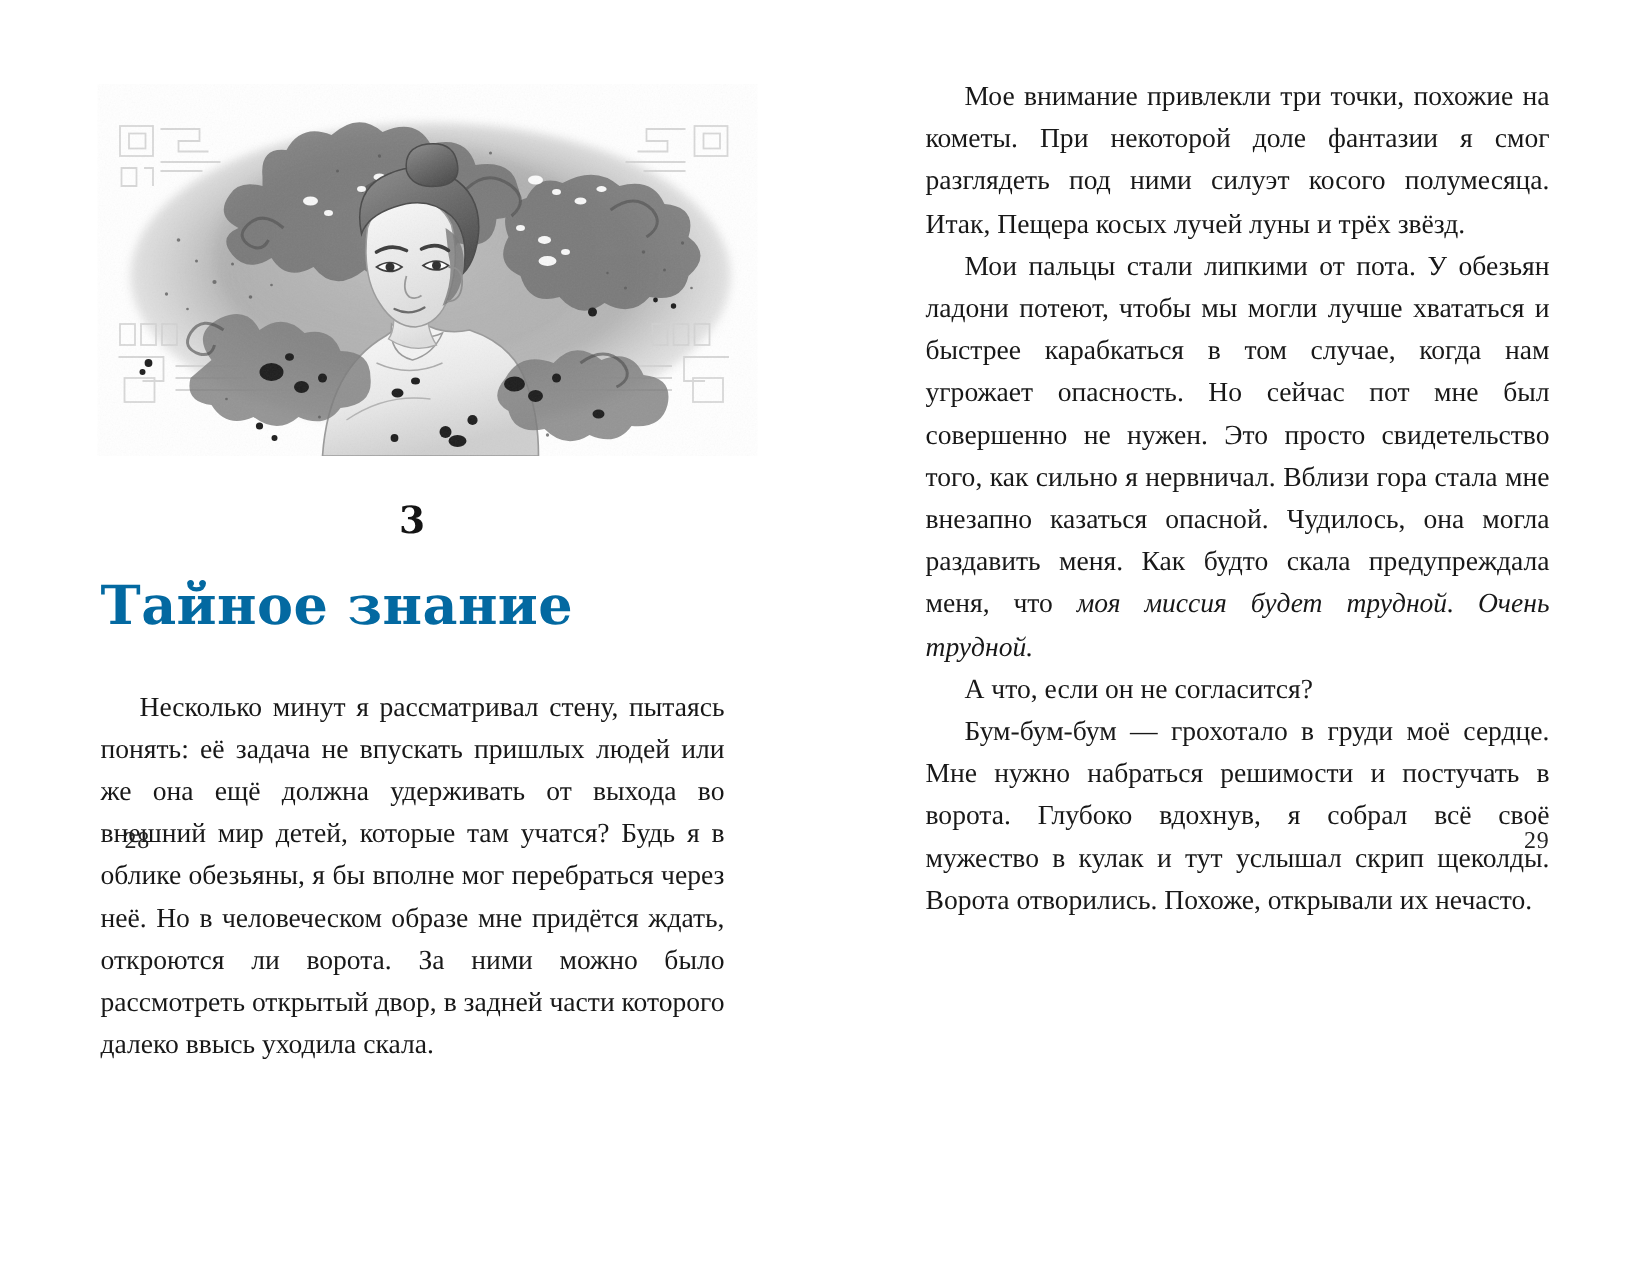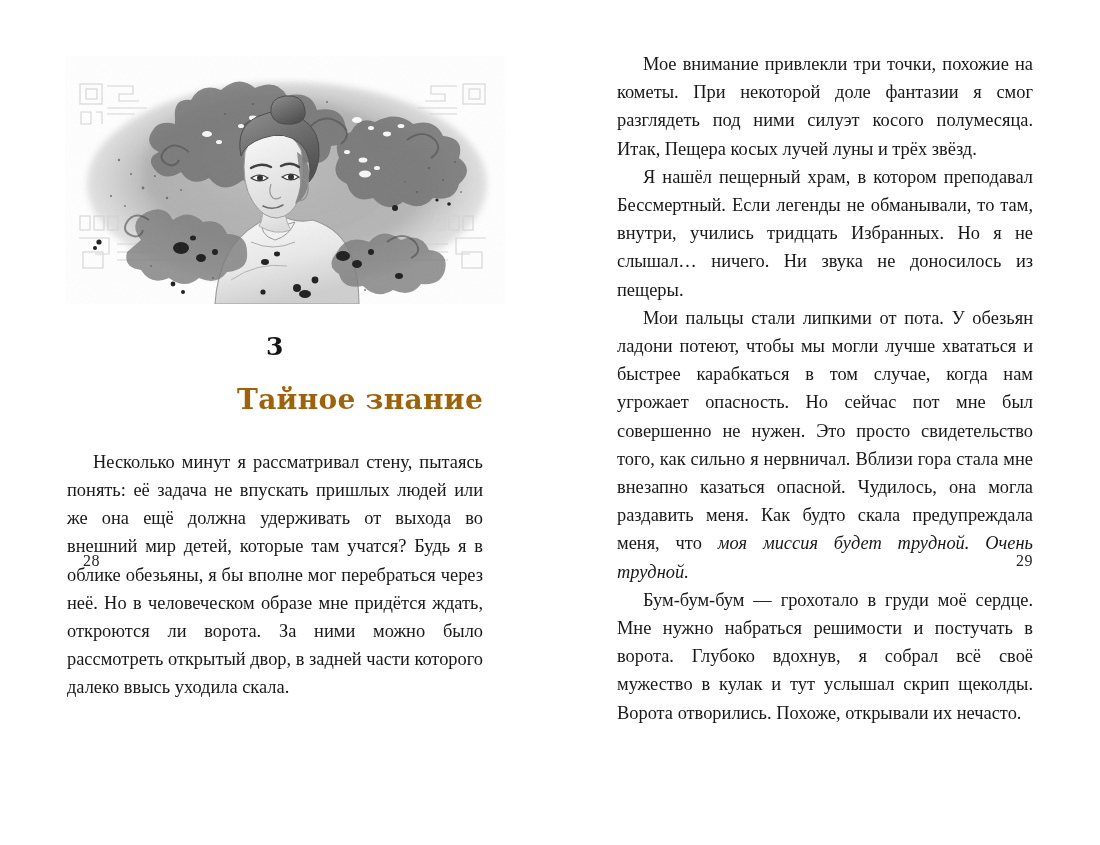--- a/index.html
+++ b/index.html
@@ -53,27 +53,27 @@
     text-align: center;
     font-family: "DejaVu Serif", "Liberation Serif", serif;
     font-weight: 700;
     font-size: 25px;
     line-height: 1;
     letter-spacing: 0.5px;
     color: #141414;
     margin: 30px 0 0 0;
   }
   .chapter-title {
-    text-align: right;
+    text-align: left;
     font-family: "DejaVu Serif", "Liberation Serif", serif;
     font-weight: 700;
-    font-size: 28px;
+    font-size: 36px;
     line-height: 1.1;
     letter-spacing: 0.3px;
-    color: #a16207;
+    color: #0369a1;
     margin: 26px 0 0 0;
     white-space: nowrap;
   }
 
   
   .body-text {
     font-size: 18.4px;
     line-height: 28.2px;
     text-align: justify;
     text-justify: inter-word;
@@ -315,22 +315,22 @@
       </div>
     </div>
 
     <div class="folio folio-left">28</div>
   </div>
 
   <div class="leaf leaf-right">
     <div class="col">
       <div class="body-text" id="right-body">
           <p><span>Мое внимание привлекли три точки, похожие на кометы. При некоторой доле фантазии я смог разглядеть под ними силуэт косого полумесяца. Итак, Пещера косых лучей луны и трёх звёзд.</span></p>
-          <p><span>Я нашёл пещерный храм, в котором преподавал Бессмертный. Если легенды не обманывали, то там, внутри, учились тридцать Избранных. Но я не слышал… ничего. Ни звука не доносилось из пещеры.</span></p>
           <p><span>Мои пальцы стали липкими от пота. У обезьян ладони потеют, чтобы мы могли лучше хвататься и быстрее карабкаться в том случае, когда нам угрожает опасность. Но сейчас пот мне был совершенно не нужен. Это просто свидетельство того, как сильно я нервничал. Вблизи гора стала мне внезапно казаться опасной. Чудилось, она могла раздавить меня. Как будто скала предупреждала меня, что </span><i>моя миссия будет трудной. Очень трудной.</i></p>
+          <p><span>А что, если он не согласится?</span></p>
           <p><span>Бум-бум-бум — грохотало в груди моё сердце. Мне нужно набраться решимости и постучать в ворота. Глубоко вдохнув, я собрал всё своё мужество в кулак и тут услышал скрип щеколды. Ворота отворились. Похоже, открывали их нечасто.</span></p>
         </div>
     </div>
 
     <div class="folio folio-right">29</div>
   </div>
 
 </div>
 
 </body></html>

